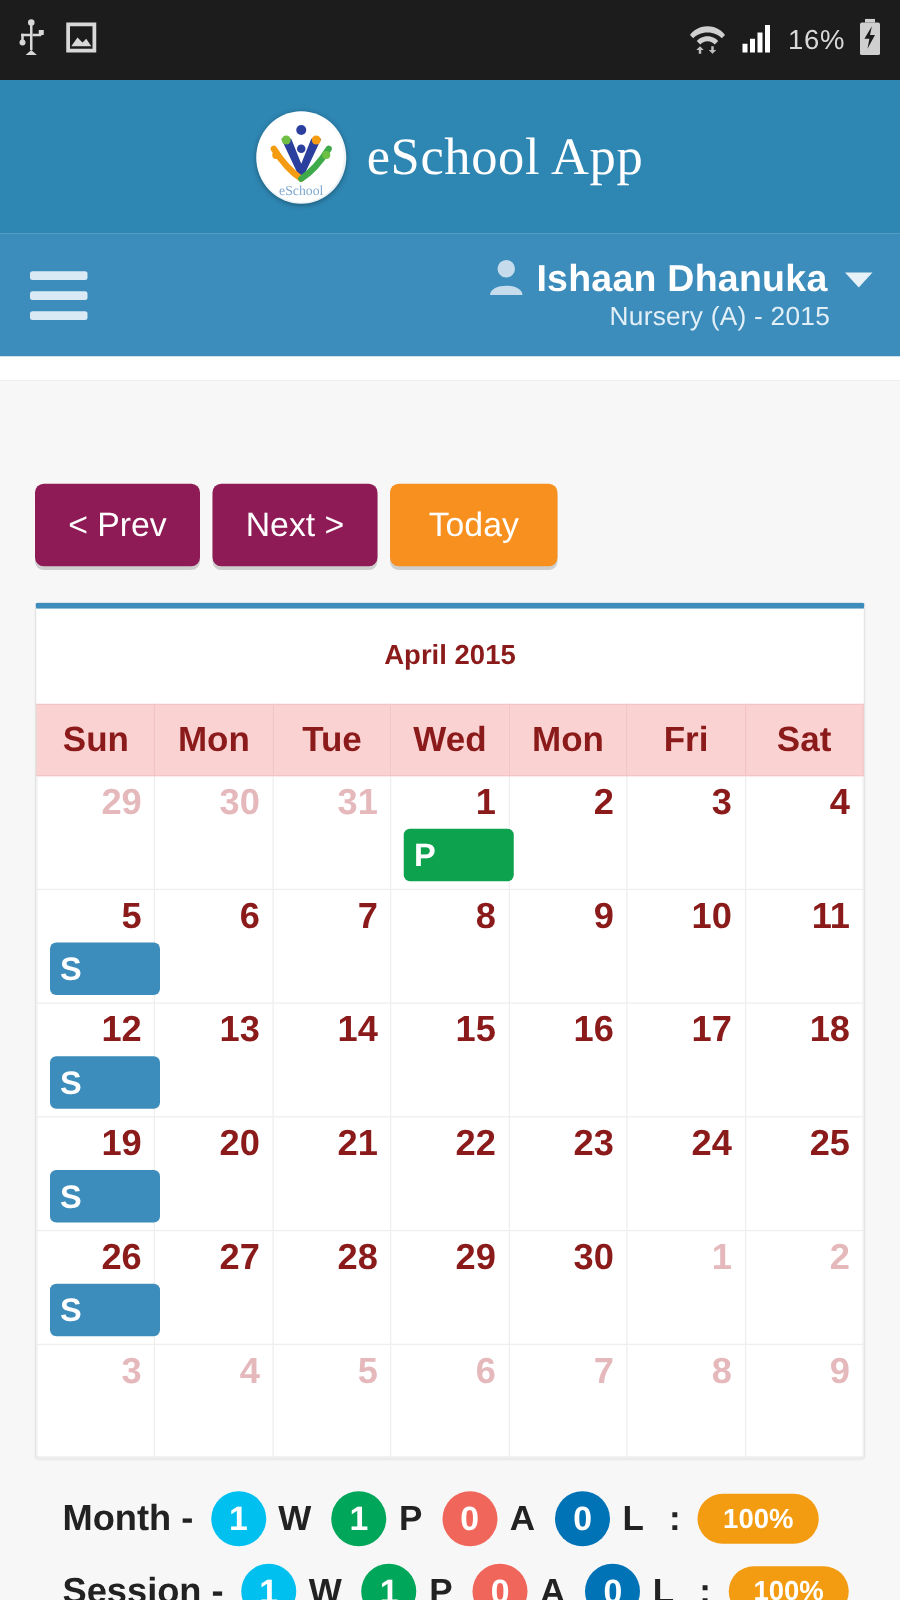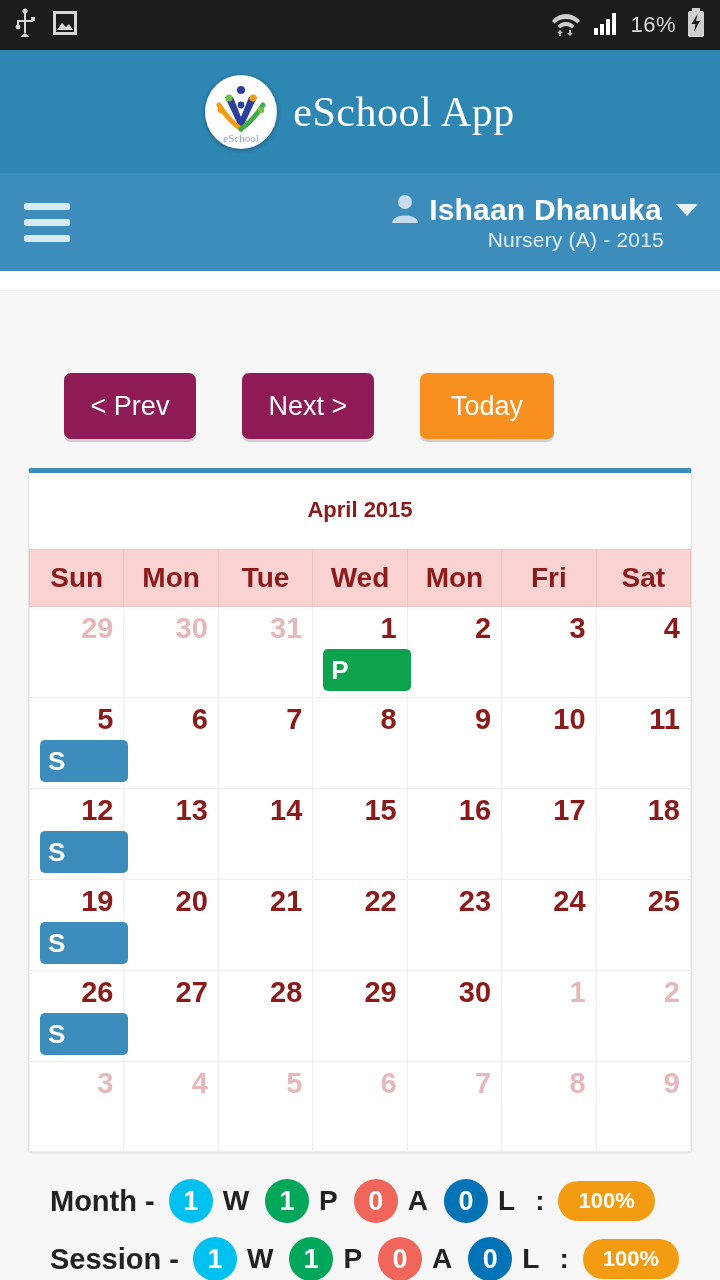--- a/index.html
+++ b/index.html
@@ -7,21 +7,21 @@
   html, body {
     width: 720px;
     height: 1280px;
     font-family: "Liberation Sans", sans-serif;
     background: #f7f7f7;
     overflow: hidden;
   }
 
   
   .statusbar {
-    height: 50px;
+    height: 64px;
     background: #1c1c1c;
     display: flex;
     padding: 0 14px;
     color: #d8d8d8;
   }
   .sb-left { display: flex; align-items: center; gap: 16px; }
   .sb-right { margin-left: auto; display: flex; align-items: center; gap: 10px; }
   .sb-battery-pct {
     font-size: 22px;
     color: #d8d8d8;
@@ -106,21 +106,20 @@
   .navbtns { display: flex; gap: 10px; padding-top: 82px; }
   .btn {
     border: none; border-radius: 7px;
     color: #ffffff; font-size: 27px;
     font-family: "Liberation Sans", sans-serif;
     padding: 0 22px;
     height: 66px;
     line-height: 66px;
     cursor: pointer;
     box-shadow: 0 3px 0 rgba(0,0,0,.16);
-    margin-left: 36px;
   }
   .btn-prev, .btn-next { background: #8e1b55; min-width: 132px; }
   .btn-today { background: #f7901e; min-width: 134px; }
 
   
   .calendar {
     margin-top: 29px;
     background: #ffffff;
     border: 1px solid #e4e4e4;
     border-top: 5px solid #3c8dbc;

